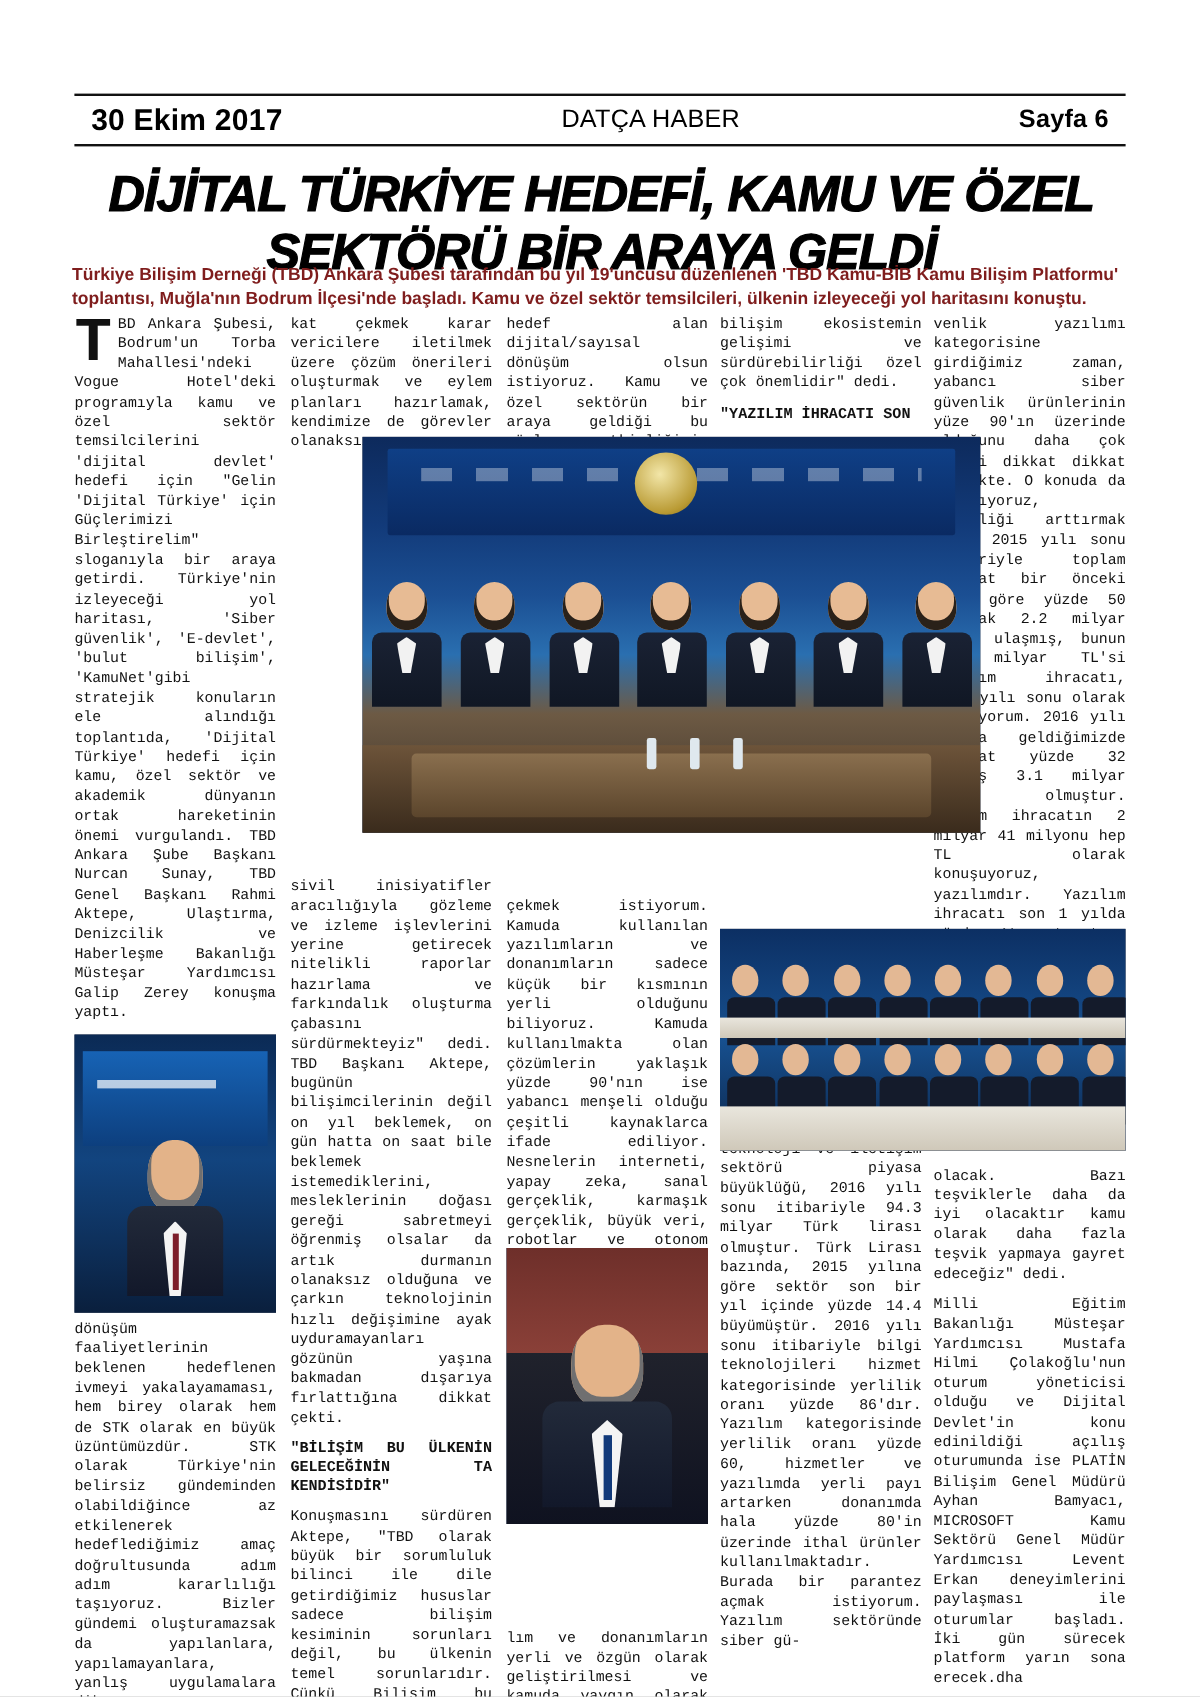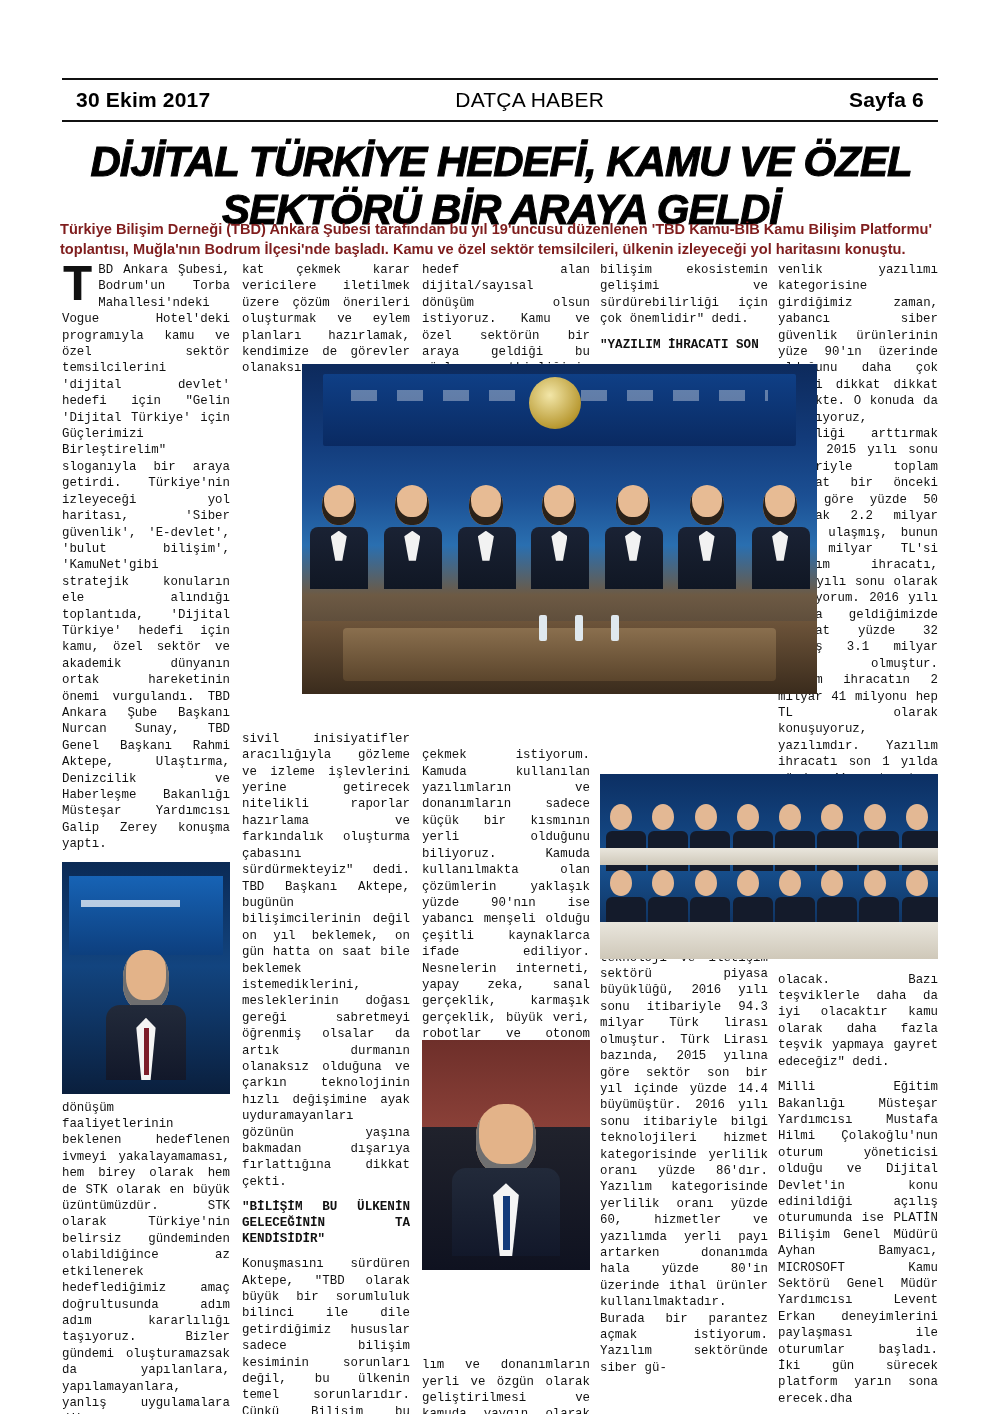--- a/index.html
+++ b/index.html
@@ -7,21 +7,21 @@
   .page{
     width:1000px;height:1414px;background:#ffffff;position:relative;
     box-sizing:border-box;overflow:hidden;
   }
   .masthead{
     position:absolute;left:62px;top:78px;width:876px;height:44px;
     border-top:2px solid #111;border-bottom:2px solid #111;
     display:flex;align-items:center;justify-content:space-between;
     padding:0 14px;box-sizing:border-box;
   }
-  .masthead .date{font-size:21px;font-weight:bold;letter-spacing:.2px;}
+  .masthead .date{font-size:25px;font-weight:bold;letter-spacing:.2px;}
   .masthead .title{font-size:21px;font-weight:normal;letter-spacing:.2px;}
   .masthead .page-no{font-size:21px;font-weight:bold;letter-spacing:.2px;text-align:center;}
 
   .headline{
     position:absolute;left:56px;top:138px;width:890px;
     font-family:"Liberation Sans", sans-serif;
     font-weight:bold;font-style:italic;
     font-size:42px;line-height:48px;letter-spacing:-1px;
     text-align:center;
     -webkit-text-stroke:1px #000;
@@ -137,21 +137,21 @@
 
     <div class="col c3">
       <p>hedef alan dijital/sayısal dönüşüm olsun istiyoruz. Kamu ve özel sektörün bir araya geldiği bu gözleme etkinliğimiz bir hususa dikkat</p>
       <div style="height:345px"></div>
       <p>çekmek istiyorum. Kamuda kullanılan yazılımların ve donanımların sadece küçük bir kısmının yerli olduğunu biliyoruz. Kamuda kullanılmakta olan çözümlerin yaklaşık yüzde 90'nın ise yabancı menşeli olduğu çeşitli kaynaklarca ifade ediliyor. Nesnelerin interneti, yapay zeka, sanal gerçeklik, karmaşık gerçeklik, büyük veri, robotlar ve otonom sistemler başta olmak üzere dijital/sayısal dönüşümde kamuda ihtiyaç duyulan yazı-</p>
       <div style="height:240px"></div>
       <p>lım ve donanımların yerli ve özgün olarak geliştirilmesi ve kamuda yaygın olarak kullanılmasının sağlanması</p>
     </div>
 
     <div class="col c4">
-      <p>bilişim ekosistemin gelişimi ve sürdürebilirliği için çok önemlidir" dedi.</p>
+      <p>bilişim ekosistemin gelişimi ve sürdürebilirliği özel çok önemlidir" dedi.</p>
       <p class="subhead">"YAZILIM İHRACATI SON</p>
       <div style="height:258px"></div>
       <p class="subhead">1 YILDA YÜZDE 41 ART-MIŞTIR"</p>
       <p>Ulaştırma, Denizcilik ve Ha-</p>
       <div style="height:198px"></div>
       <p>berleşme Bakanlığı Müsteşar Yardımcısı Galip Zerey ise "Bilgi teknoloji ve iletişim sektörü piyasa büyüklüğü, 2016 yılı sonu itibariyle 94.3 milyar Türk lirası olmuştur. Türk Lirası bazında, 2015 yılına göre sektör son bir yıl içinde yüzde 14.4 büyümüştür. 2016 yılı sonu itibariyle bilgi teknolojileri hizmet kategorisinde yerlilik oranı yüzde 86'dır. Yazılım kategorisinde yerlilik oranı yüzde 60, hizmetler ve yazılımda yerli payı artarken donanımda hala yüzde 80'in üzerinde ithal ürünler kullanılmaktadır. Burada bir parantez açmak istiyorum. Yazılım sektöründe siber gü-</p>
     </div>
 
     <div class="col c5">
       <p>venlik yazılımı kategorisine girdiğimiz zaman, yabancı siber güvenlik ürünlerinin yüze 90'ın üzerinde olduğunu daha çok önemli dikkat dikkat çekmekte. O konuda da çalışıyoruz, yerliliği arttırmak için. 2015 yılı sonu itibariyle toplam ihracat bir önceki yıla göre yüzde 50 artarak 2.2 milyar TL'ye ulaşmış, bunun 1.3 milyar TL'si yazılım ihracatı, 2015 yılı sonu olarak söylüyorum. 2016 yılı sonuna geldiğimizde ihracat yüzde 32 artmış 3.1 milyar TL'ye olmuştur. Toplam ihracatın 2 milyar 41 milyonu hep TL olarak konuşuyoruz, yazılımdır. Yazılım ihracatı son 1 yılda yüzde 41 artmıştır. Yazılımdan elde edilen cironun Türkiye'deki yüzde 14 kısmı ihracattan gelmektedir. Bunları ben bir başarı olarak görüyorum yazılım sektörümüz iyi gidiyor, daha da iyi</p>

